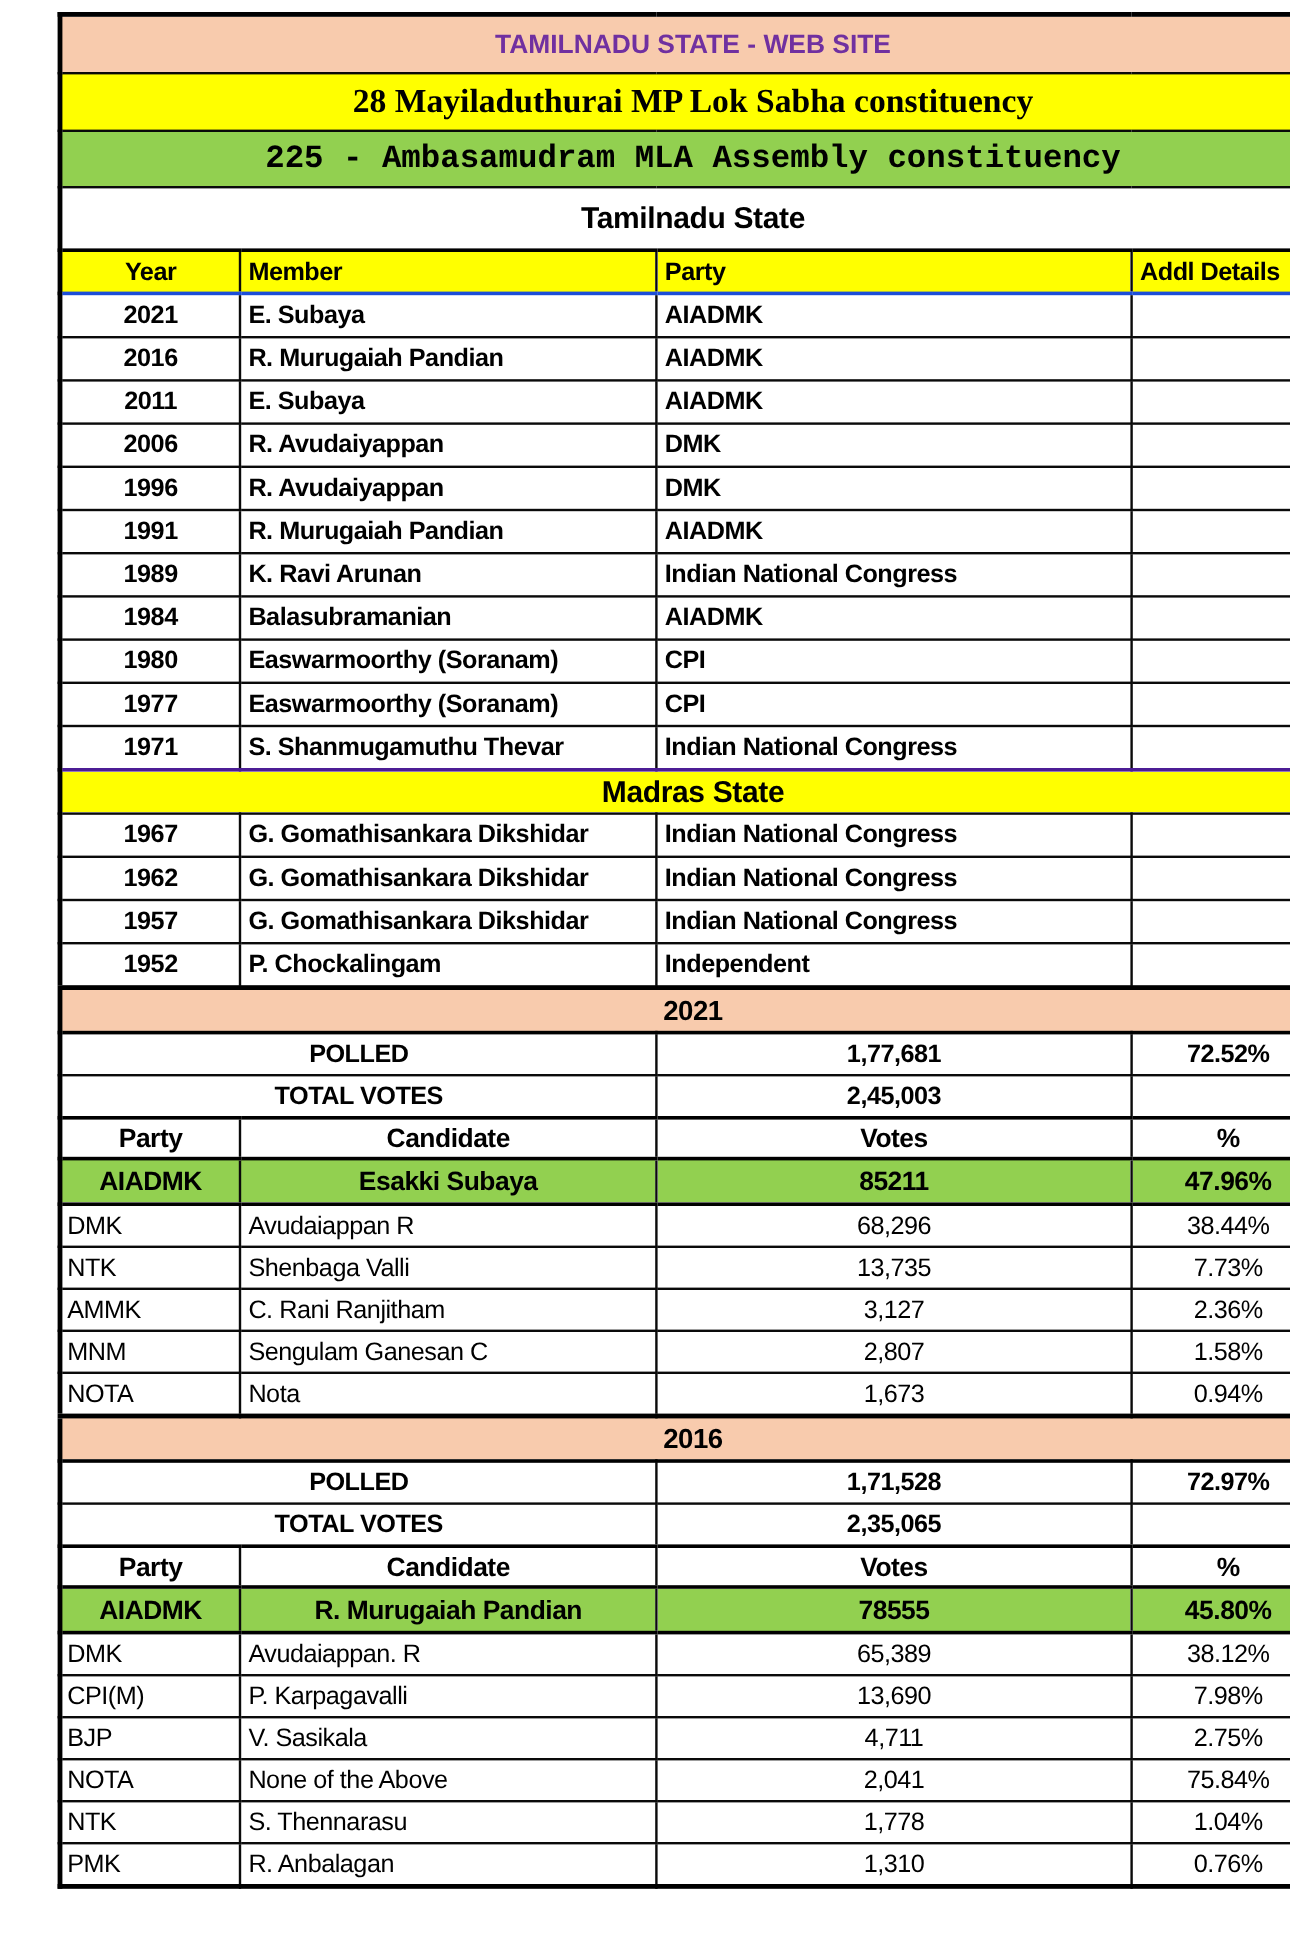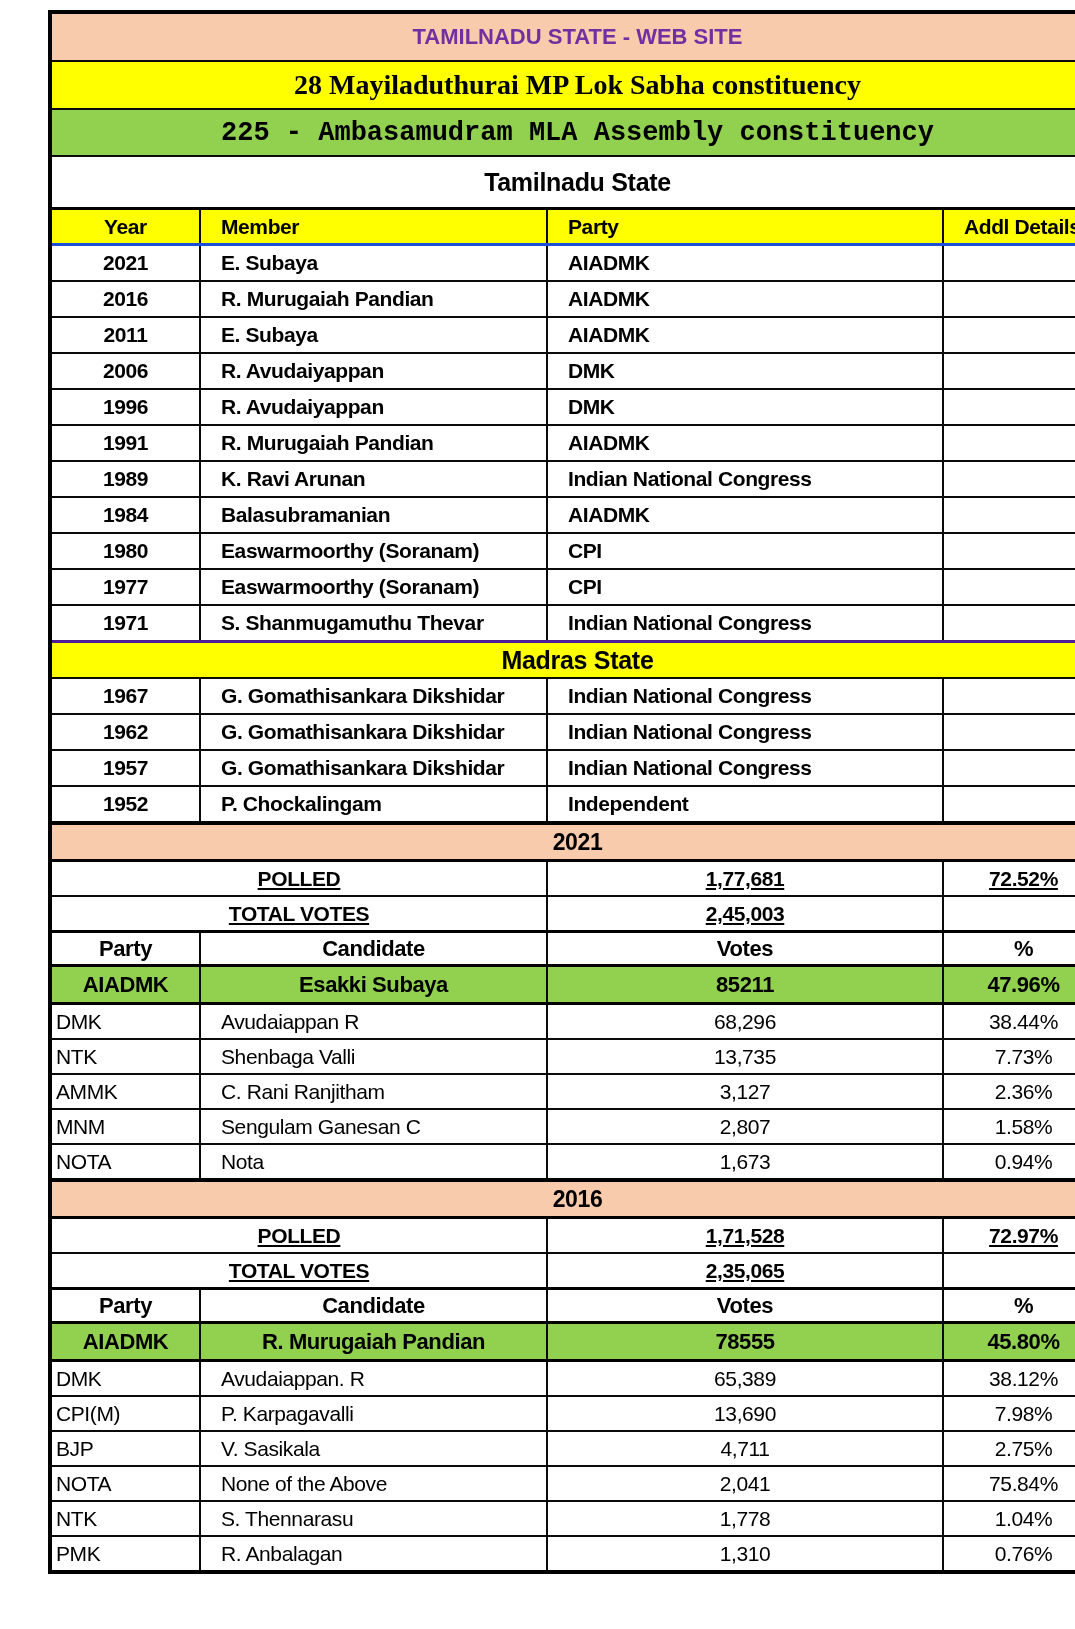--- a/index.html
+++ b/index.html
@@ -20,38 +20,38 @@
   }
   td{
     border:2px solid #0a0a0a;
     padding:0;
     overflow:hidden;
     white-space:nowrap;
     letter-spacing:-0.4px;
     vertical-align:middle;
   }
   .center{text-align:center;}
-  .left{text-align:left;padding-left:20px;}
+  .left{text-align:left;padding-left:6px;}
   .left-tight{text-align:left;padding-left:4px;}
   .b{font-weight:bold;}
 
   
   .banner-site{background:var(--peach);color:var(--purple);font-weight:bold;font-size:22px;height:46px;text-align:center;letter-spacing:0;}
   .banner-mp{background:var(--yellow);font-family:"Liberation Serif", serif;font-weight:bold;font-size:28px;height:46px;text-align:center;letter-spacing:0;}
   .banner-mla{background:var(--green);font-family:Liberation Mono, monospace;font-weight:bold;font-size:27px;height:45px;text-align:center;letter-spacing:0;}
   .banner-state{background:#ffffff;font-weight:bold;font-size:25px;height:50px;text-align:center;letter-spacing:-0.3px;}
 
   
   .cols-header td{background:var(--yellow);font-weight:bold;font-size:21px;height:33px;border-top:3px solid #000;border-bottom:3px solid #1d4ed8;}
   .hist td{font-weight:bold;font-size:21px;height:34px;}
   .madras-band{background:var(--yellow);font-weight:bold;font-size:25px;height:34px;text-align:center;border-top:3px solid #4c1d95;letter-spacing:-0.3px;}
 
   
   .year-band{background:var(--peach);font-weight:bold;font-size:23px;height:34px;text-align:center;border-top:4px solid #000;border-bottom:3px solid #000;}
-  .meta td{font-size:21px;height:33px;text-decoration:underline;}
+  .meta td{font-size:21px;height:33px;}
   .res-header td{font-weight:bold;font-size:22px;height:31px;border-top:3px solid #000;}
   .winner td{background:var(--green);font-weight:bold;font-size:22px;height:35px;border-top:3px solid #000;border-bottom:3px solid #000;}
   .res td{font-weight:normal;font-size:21px;height:33px;}
 </style>
 </head>
 <body>
 
 <div class="sheet">
 <table>
   <colgroup>

